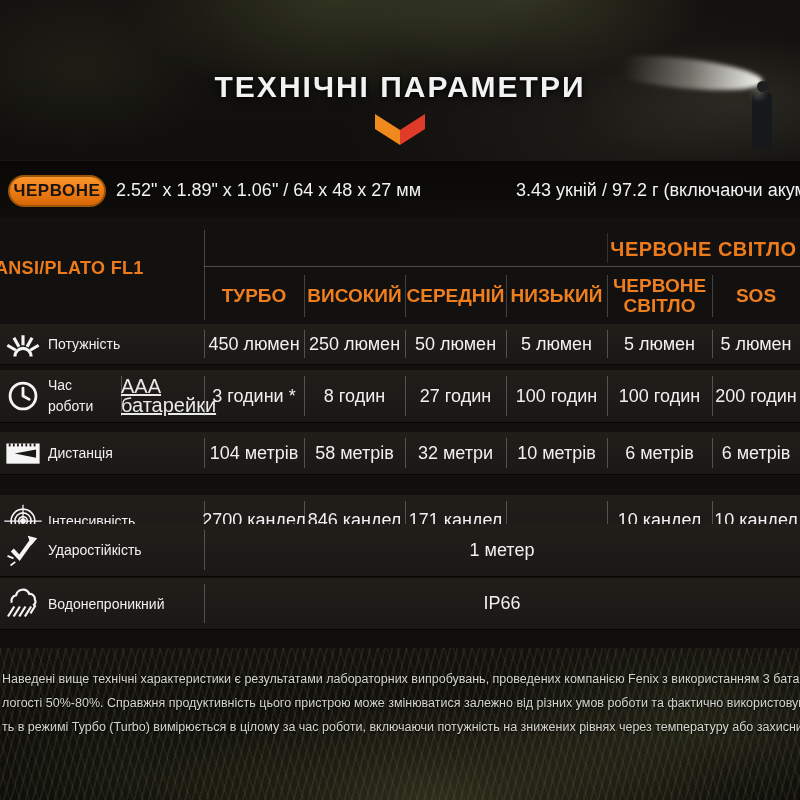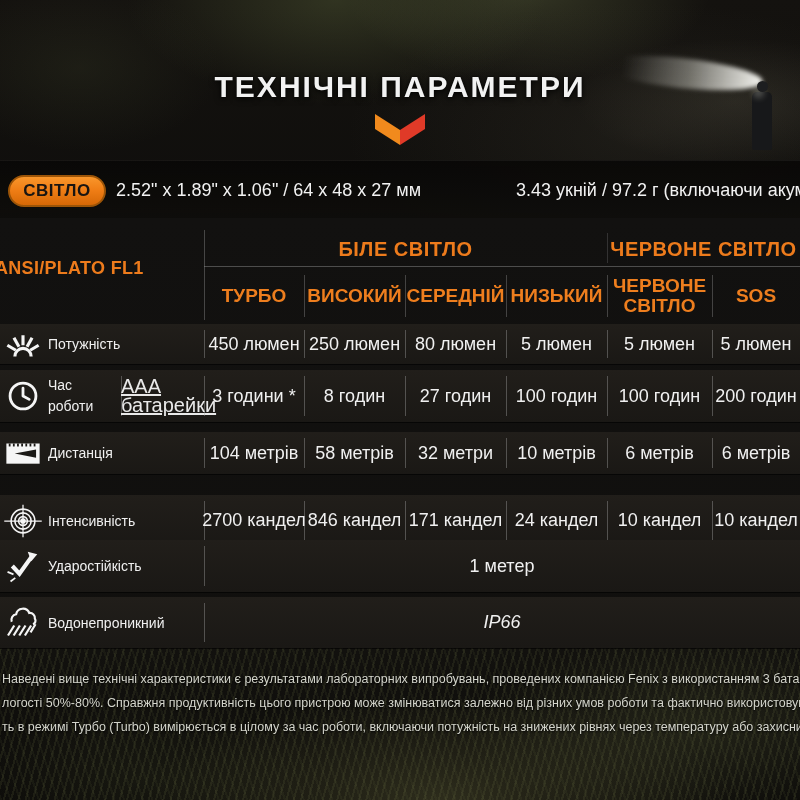--- a/index.html
+++ b/index.html
@@ -133,25 +133,24 @@
   <div class="photo-bottom"></div>
   <div class="badge-band"></div>
 
   <div class="title">ТЕХНІЧНІ ПАРАМЕТРИ</div>
 
   <svg class="chevron" width="56" height="32" viewBox="0 0 56 32">
     <polygon id="chev-left" points="3,0 28,16 28,31 3,15" fill="#f18a1d"></polygon>
     <polygon id="chev-right" points="53,0 28,16 28,31 53,15" fill="#e03a28"></polygon>
   </svg>
 
-  <div class="pill pill-size">СВІТЛО</div>
+  <div class="pill pill-size">ЧЕРВОНЕ</div>
   <div class="badge-text size-text">2.52" x 1.89" x 1.06" / 64 x 48 x 27 мм</div>
   <div class="badge-text weight-text">3.43 укній / 97.2 г (включаючи акумулятор)</div>
 
-  <div class="grp grp-white">БІЛЕ СВІТЛО</div>
   <div class="grp grp-red">ЧЕРВОНЕ СВІТЛО</div>
   <div class="ansi">ANSI/PLATO FL1</div>
   <div class="hdr-hline"></div>
   <div class="hdr-vline"></div>
   <div class="hdr-vline2"></div>
 
   <div id="subheader">
       <div class="subhdr-cell" style="left: 204px; width: 100px;">ТУРБО</div>
       <div class="subhdr-cell" style="left: 304px; width: 101px;">ВИСОКИЙ</div>
       <div class="sub-sep" style="left: 304px;"></div>
@@ -177,21 +176,21 @@
               <path d="M19 44a13 13 0 0 1 26 0"></path>
             </g>
           </svg>
         </div>
         <div class="row-label" style="width: 150px;">Потужність</div>
         <div class="vsep" style="left: 204px; top: 6px; height: 28px;"></div>
         <div class="cell" style="left: 204px; width: 100px;">450 люмен</div>
         <div class="vsep" style="left: 304px; top: 6px; height: 28px;"></div>
         <div class="cell" style="left: 304px; width: 101px;">250 люмен</div>
         <div class="vsep" style="left: 405px; top: 6px; height: 28px;"></div>
-        <div class="cell" style="left: 405px; width: 101px;">80 люмен</div>
+        <div class="cell" style="left: 405px; width: 101px;">50 люмен</div>
         <div class="vsep" style="left: 506px; top: 6px; height: 28px;"></div>
         <div class="cell" style="left: 506px; width: 101px;">5 люмен</div>
         <div class="vsep" style="left: 607px; top: 6px; height: 28px;"></div>
         <div class="cell" style="left: 607px; width: 105px;">5 люмен</div>
         <div class="vsep" style="left: 712px; top: 6px; height: 28px;"></div>
         <div class="cell" style="left: 712px; width: 88px;">5 люмен</div>
       </div>
       <div class="row" style="top: 370px; height: 52px;">
         <div class="icon-box">
           <svg width="36" height="36" viewBox="0 0 64 64">
@@ -258,57 +257,56 @@
           </svg>
         </div>
         <div class="row-label" style="width: 150px;">Інтенсивність</div>
         <div class="vsep" style="left: 204px; top: 6px; height: 39px;"></div>
         <div class="cell" style="left: 204px; width: 100px;">2700 кандел</div>
         <div class="vsep" style="left: 304px; top: 6px; height: 39px;"></div>
         <div class="cell" style="left: 304px; width: 101px;">846 кандел</div>
         <div class="vsep" style="left: 405px; top: 6px; height: 39px;"></div>
         <div class="cell" style="left: 405px; width: 101px;">171 кандел</div>
         <div class="vsep" style="left: 506px; top: 6px; height: 39px;"></div>
-        <div class="cell" style="left: 506px; width: 101px;">24 кандел</div>
         <div class="vsep" style="left: 607px; top: 6px; height: 39px;"></div>
         <div class="cell" style="left: 607px; width: 105px;">10 кандел</div>
         <div class="vsep" style="left: 712px; top: 6px; height: 39px;"></div>
         <div class="cell" style="left: 712px; width: 88px;">10 кандел</div>
       </div>
-      <div class="row" style="top: 540px; height: 52px;">
+      <div class="row" style="top: 524px; height: 52px;">
         <div class="icon-box">
           <svg width="38" height="34" viewBox="0 0 64 56">
             <path d="M14 28L26 41L46 13" stroke="#f5f5f5" stroke-width="7" fill="none"></path>
             <polygon points="40,4 56,8 46,20" fill="#f5f5f5"></polygon>
             <g stroke="#f5f5f5" stroke-width="3">
               <path d="M16 42L6 38"></path>
               <path d="M19 48L11 54"></path>
             </g>
           </svg>
         </div>
         <div class="row-label" style="width: 150px;">Ударостійкість</div>
         <div class="vsep" style="left: 204px; top: 6px; height: 40px;"></div>
         <div class="cell" style="left: 204px; width: 596px;">1 метер</div>
       </div>
-      <div class="row" style="top: 597px; height: 51px;">
+      <div class="row" style="top: 578px; height: 51px;">
         <div class="icon-box">
           <svg width="40" height="36" viewBox="0 0 64 56">
             <path d="M14 26a9 9 0 0 1 7-12a11 11 0 0 1 21-2a8 8 0 0 1 9 9a6 6 0 0 1-3 9" stroke="#f5f5f5" stroke-width="3.5" fill="none"></path>
             <g stroke="#f5f5f5" stroke-width="3.5">
               <path d="M18 32L8 48"></path>
               <path d="M27 32L17 48"></path>
               <path d="M36 32L26 48"></path>
               <path d="M45 32L35 48"></path>
               <path d="M52 30L44 43"></path>
             </g>
           </svg>
         </div>
         <div class="row-label" style="width: 150px;">Водонепроникний</div>
         <div class="vsep" style="left: 204px; top: 6px; height: 39px;"></div>
-        <div class="cell" style="left: 204px; width: 596px; font-style: italic;">IP66</div>
+        <div class="cell" style="left: 204px; width: 596px;">IP66</div>
       </div>
     </div>
 
   <div class="footnote">
     <div class="foot-line">Наведені вище технічні характеристики є результатами лабораторних випробувань, проведених компанією Fenix з використанням 3 батарейок типу AAA при тем</div>
     <div class="foot-line">логості 50%-80%. Справжня продуктивність цього пристрою може змінюватися залежно від різних умов роботи та фактично використовуваних батарей.</div>
     <div class="foot-line">ть в режимі Турбо (Turbo) вимірюється в цілому за час роботи, включаючи потужність на знижених рівнях через температуру або захисний механізм в конструкції</div>
   </div>
 </div>
 

